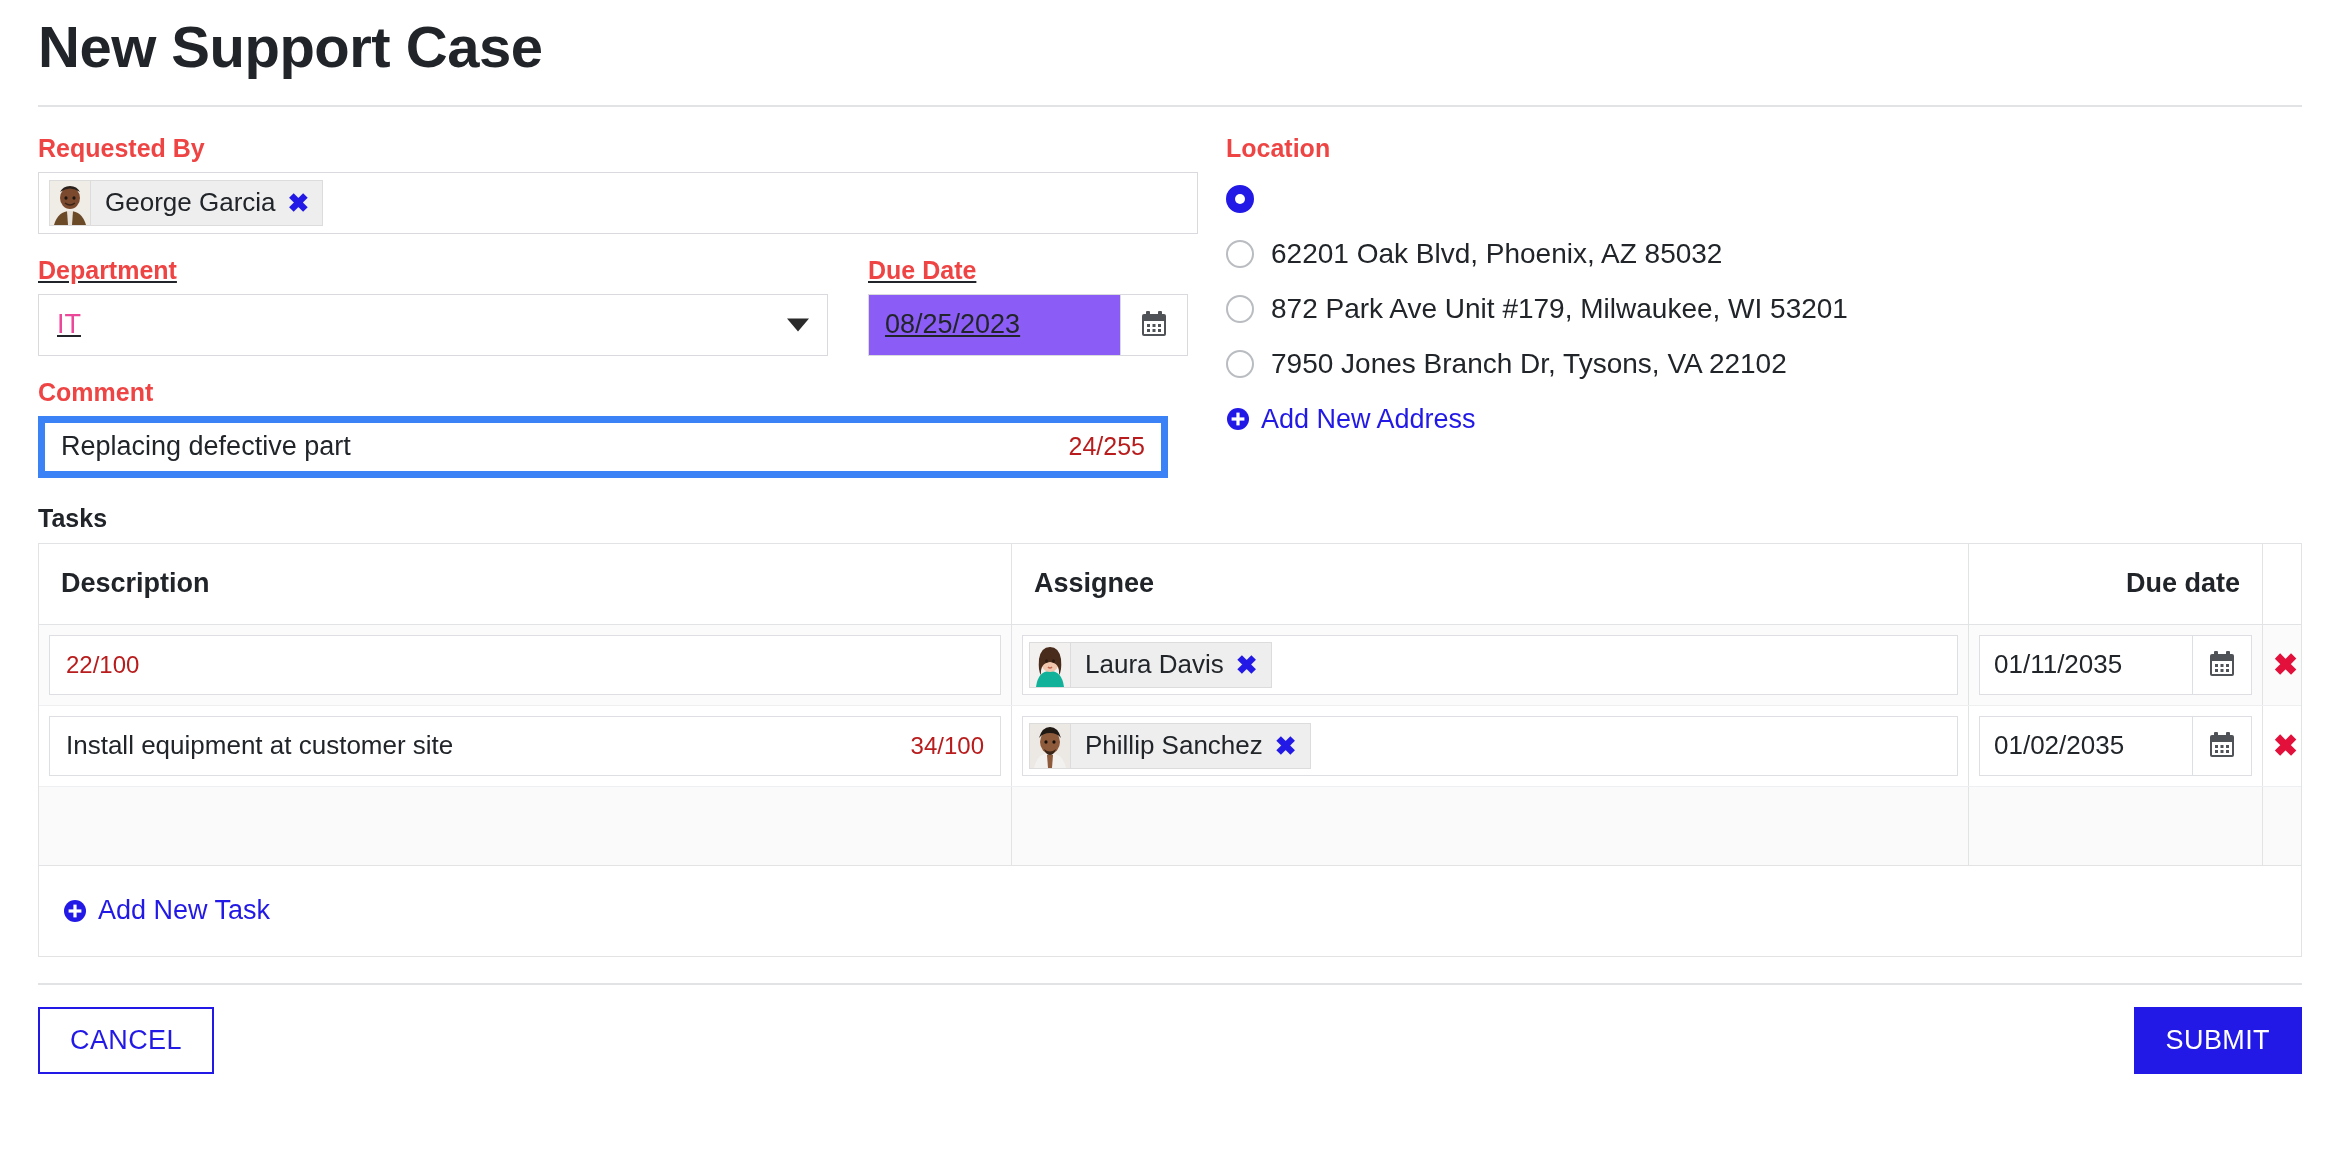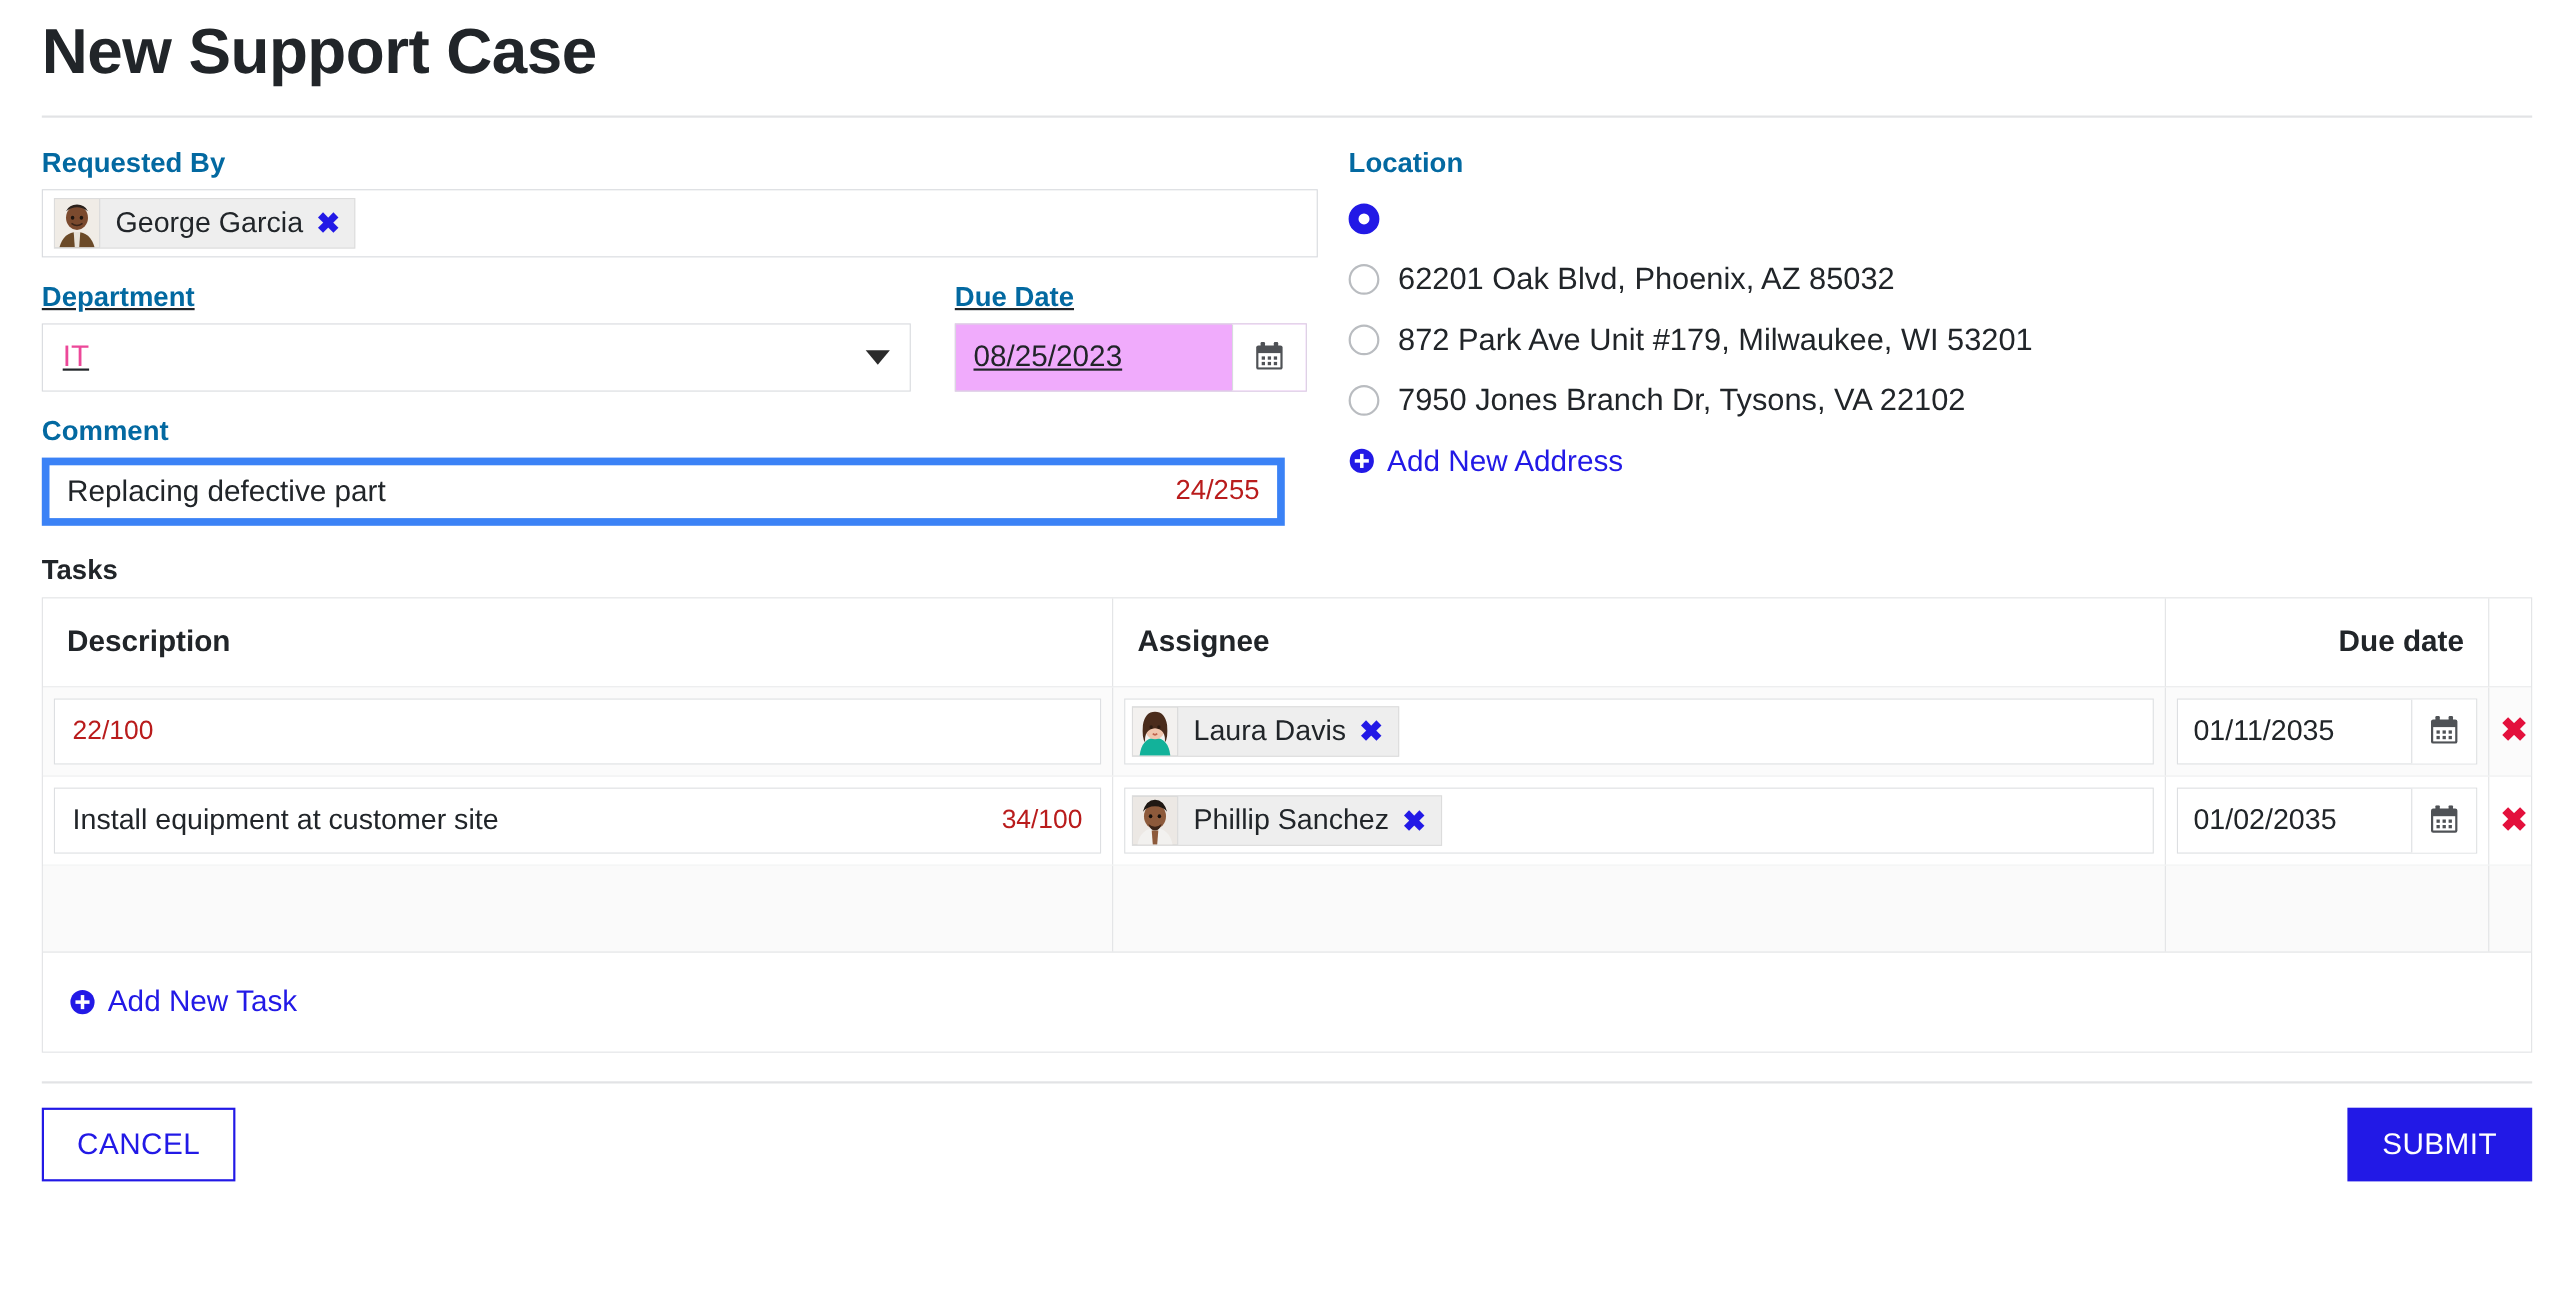--- a/index.html
+++ b/index.html
@@ -42,21 +42,21 @@
   .top-grid {
     display: flex;
     margin-top: 26px;
   }
   .col-left { width: 1160px; flex: 0 0 1160px; }
   .col-right { flex: 1; padding-left: 28px; }
 
   .field-label {
     font-size: 25px;
     font-weight: 700;
-    color: #0369a1;
+    color: #ef4444;
     margin-bottom: 9px;
     line-height: 1.2;
   }
 
   
   .token-input {
     border: 1px solid #d8dade;
     background: #fff;
     height: 62px;
     display: flex;
@@ -130,21 +130,21 @@
     border-left: 11px solid transparent;
     border-right: 11px solid transparent;
     border-top: 13px solid #2b2b2b;
   }
 
   .date-group {
     display: flex;
     height: 62px;
     border: 1px solid #d8dade;
     box-sizing: border-box;
-    background: #f0abfc;
+    background: #8b5cf6;
   }
   .date-text {
     flex: 1;
     display: flex;
     align-items: center;
     padding-left: 16px;
     font-size: 27px;
     color: #212529;
   }
   .date-btn {

